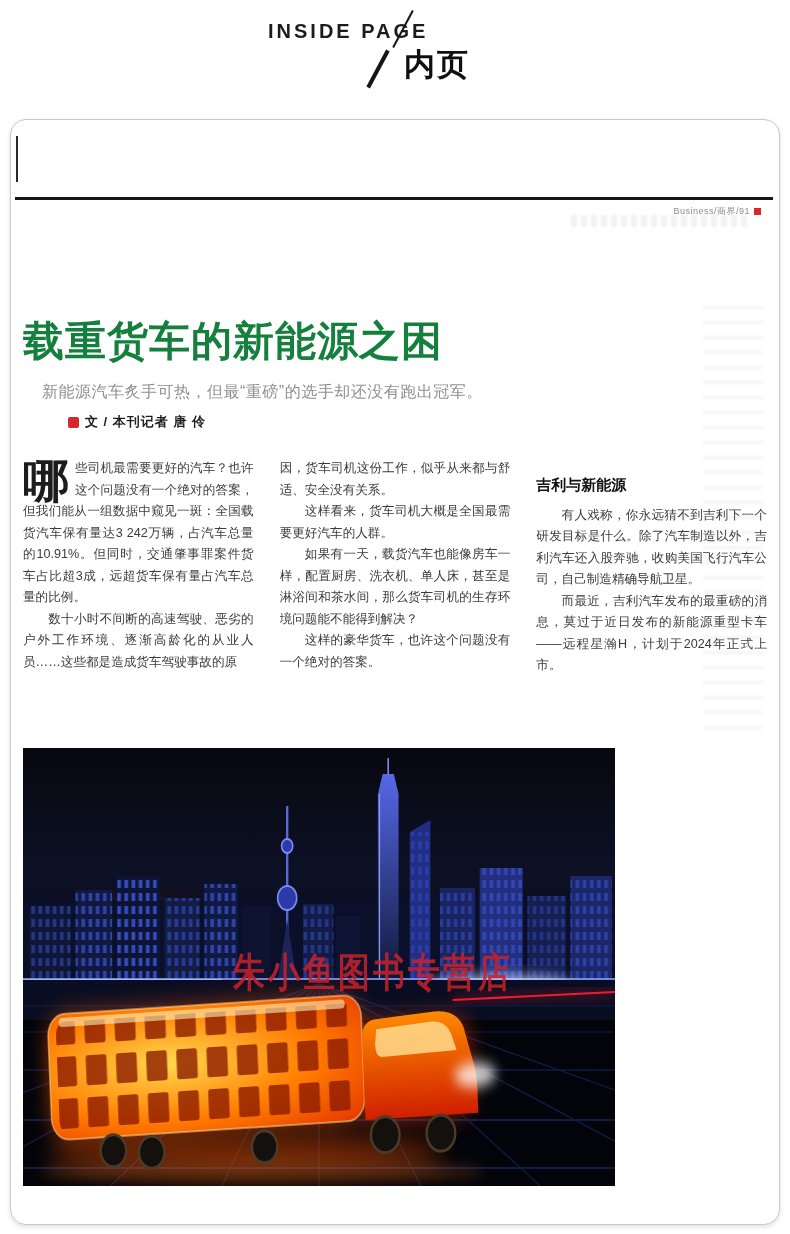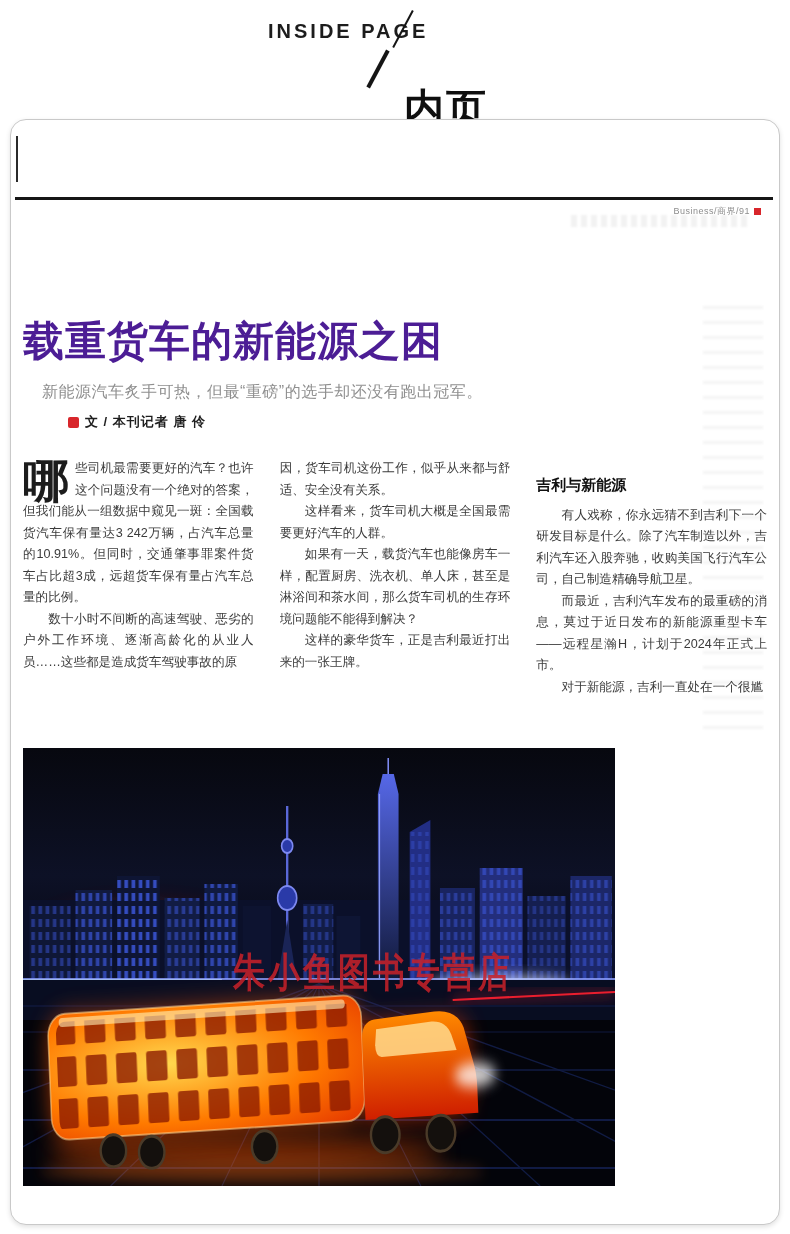--- a/index.html
+++ b/index.html
@@ -6,32 +6,32 @@
   body{
     width:790px;height:1234px;background:#ffffff;position:relative;overflow:hidden;
     font-family:"Liberation Sans","DejaVu Sans",sans-serif;color:#222;
   }
   
   .masthead{position:absolute;left:0;top:0;width:790px;height:118px;}
   .mast-en{position:absolute;left:268px;top:20px;font-size:20px;font-weight:bold;letter-spacing:3px;color:#1c1c1c;}
   .slash{position:absolute;background:#151515;transform:rotate(28deg);}
   .slash-thin{left:402px;top:8px;width:2px;height:42px;}
   .slash-thick{left:376px;top:48px;width:4px;height:42px;}
-  .mast-cn{position:absolute;left:404px;top:44px;font-size:40px;font-weight:bold;color:#0f0f0f;letter-spacing:2px;margin-top:37px;}
+  .mast-cn{position:absolute;left:404px;top:44px;font-size:31px;font-weight:bold;color:#0f0f0f;letter-spacing:2px;}
   
   .card{
     position:absolute;left:10px;top:119px;width:768px;height:1104px;background:#fff;
     border:1px solid #c9c9c9;border-radius:16px;box-shadow:0 2px 5px rgba(0,0,0,.12);overflow:hidden;
   }
   .scan-mark{position:absolute;left:5px;top:16px;width:2px;height:46px;background:#2a2a2a;}
   .top-rule{position:absolute;left:4px;top:77px;width:758px;height:3px;background:#161616;}
   .folio{position:absolute;right:18px;top:85px;display:flex;align-items:center;gap:4px;}
   .folio-text{font-size:9px;color:#8d8d8d;letter-spacing:.5px;}
   .folio-square{width:7px;height:7px;background:#d8262b;}
-  .headline{position:absolute;left:12px;top:194px;font-size:41px;font-weight:900;color:#4c1d95;letter-spacing:1px;}
+  .headline{position:absolute;left:12px;top:194px;font-size:41px;font-weight:900;color:#15803d;letter-spacing:1px;}
   .subtitle{position:absolute;left:13px;top:262px;font-size:16px;color:#8f8f8f;font-weight:500;letter-spacing:.5px;margin-left:18px;}
   .byline{position:absolute;left:13px;top:293px;display:flex;align-items:center;gap:6px;padding-left:44px;}
   .byline-icon{width:11px;height:11px;background:#d8262b;border-radius:2px;}
   .byline-text{font-size:13px;font-weight:bold;color:#1e1e1e;letter-spacing:1px;}
   
   .columns{position:absolute;left:12px;top:338px;width:744px;height:288px;display:flex;gap:26px;}
   .col{flex:1;font-size:12.6px;line-height:21.5px;color:#3b3b3b;text-align:justify;overflow:hidden;}
   .col p{margin:0;text-indent:2em;}
   .col p.no-indent{text-indent:0;}
   .dropcap{float:left;font-size:46px;line-height:40px;font-weight:bold;color:#1c1c1c;margin:3px 6px 0 0;}
@@ -78,27 +78,26 @@
 
   <div class="columns">
     <div class="col">
       <p class="no-indent"><span class="dropcap">哪</span><span>些司机最需要更好的汽车？也许这个问题没有一个绝对的答案，但我们能从一组数据中窥见一斑：全国载货汽车保有量达3 242万辆，占汽车总量的10.91%。但同时，交通肇事罪案件货车占比超3成，远超货车保有量占汽车总量的比例。</span></p>
       <p>数十小时不间断的高速驾驶、恶劣的户外工作环境、逐渐高龄化的从业人员……这些都是造成货车驾驶事故的原</p>
     </div>
     <div class="col">
       <p class="no-indent">因，货车司机这份工作，似乎从来都与舒适、安全没有关系。</p>
       <p>这样看来，货车司机大概是全国最需要更好汽车的人群。</p>
       <p>如果有一天，载货汽车也能像房车一样，配置厨房、洗衣机、单人床，甚至是淋浴间和茶水间，那么货车司机的生存环境问题能不能得到解决？</p>
-      <p>这样的豪华货车，正是吉利最近打出来的一张王牌。</p>
+      <p>这样的豪华货车，也许这个问题没有一个绝对的答案。</p>
     </div>
     <div class="col">
       <h3 class="sec-heading">吉利与新能源</h3>
       <p>有人戏称，你永远猜不到吉利下一个研发目标是什么。除了汽车制造以外，吉利汽车还入股奔驰，收购美国飞行汽车公司，自己制造精确导航卫星。</p>
       <p>而最近，吉利汽车发布的最重磅的消息，莫过于近日发布的新能源重型卡车——远程星瀚H，计划于2024年正式上市。</p>
-      <p>对于新能源，吉利一直处在一个很尴</p>
     </div>
   </div>
 
   <div class="photo">
     <svg viewBox="0 0 744 438" preserveAspectRatio="none">
       <defs>
         <linearGradient id="gSky" x1="0" y1="0" x2="0" y2="1">
           <stop offset="0" stop-color="#07080f"></stop>
           <stop offset="0.55" stop-color="#0d1126"></stop>
           <stop offset="1" stop-color="#060711"></stop>

